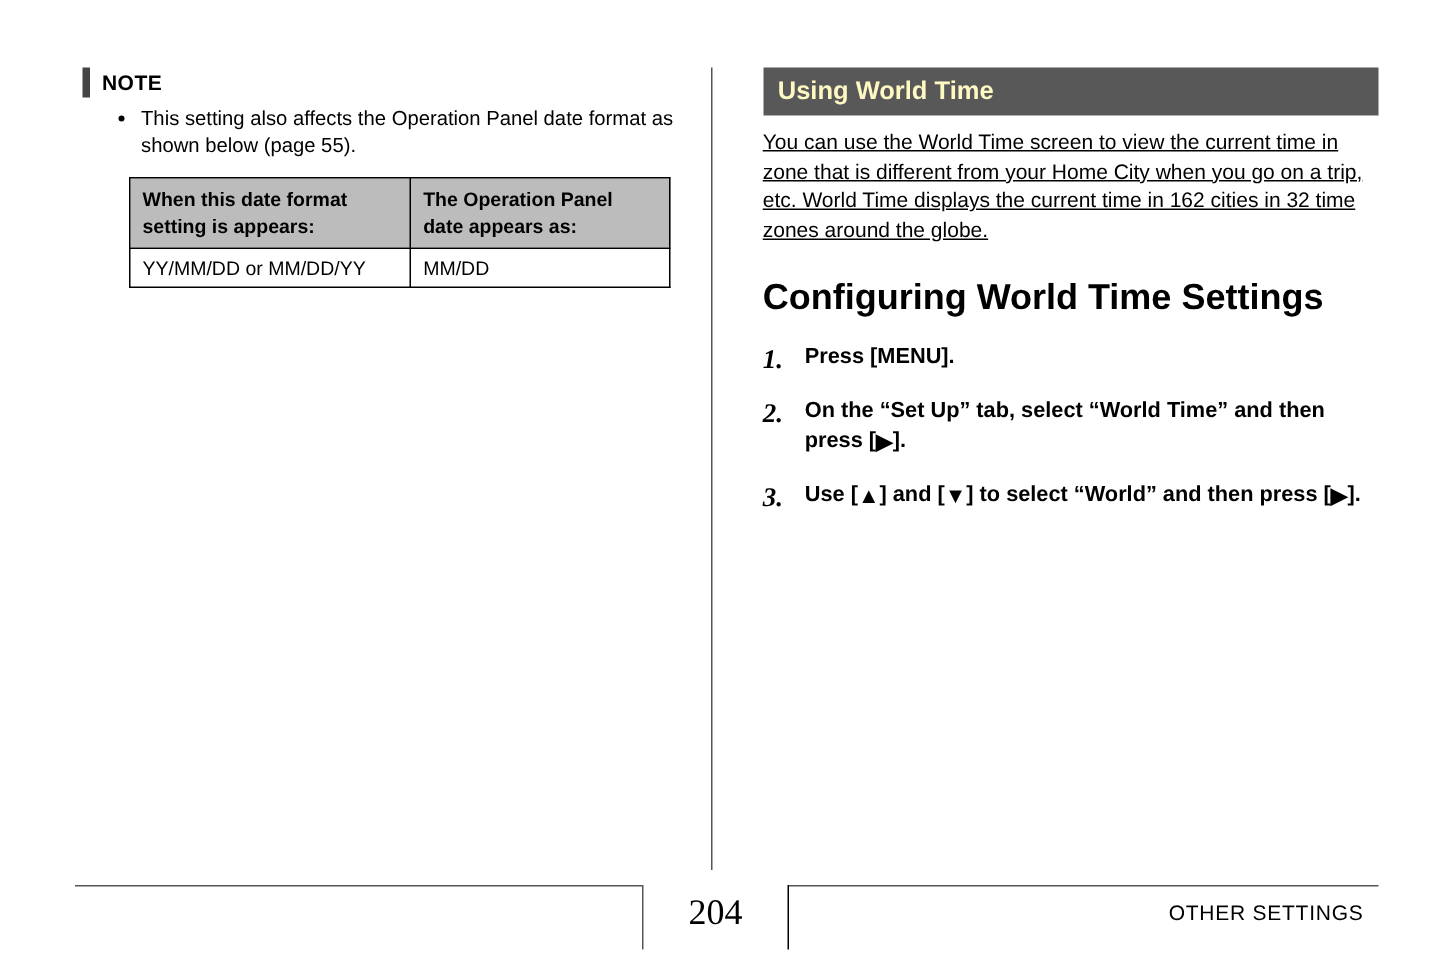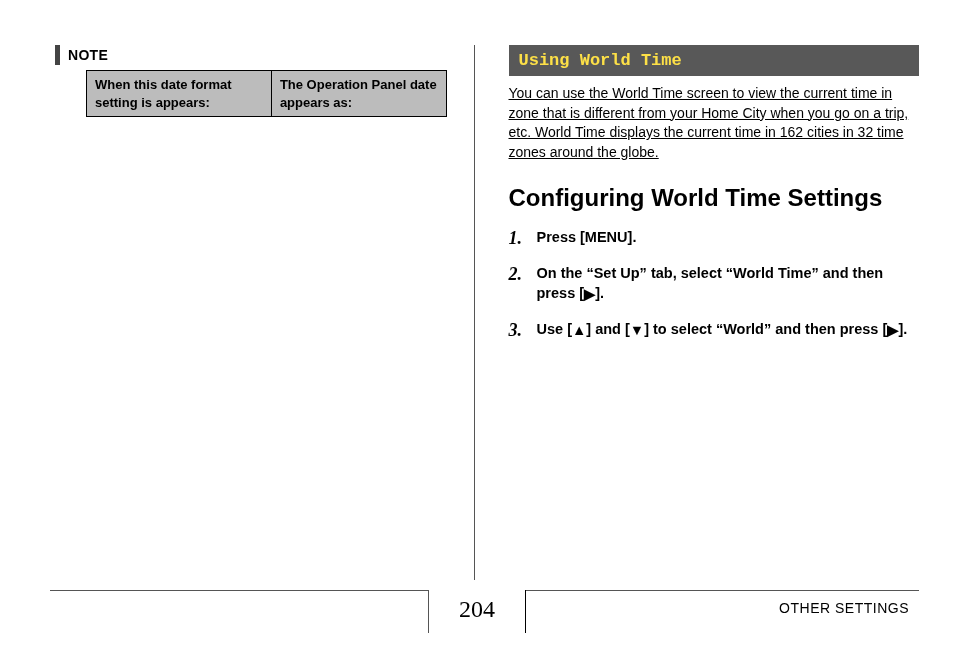--- a/index.html
+++ b/index.html
@@ -63,26 +63,25 @@
     vertical-align: top;
   }
   .dftable th {
     background: #bcbcbc;
     font-weight: bold;
     line-height: 1.35;
   }
   
   .section-bar {
     background: #585858;
-    color: #fde047;
+    color: #fef9c3;
     font-weight: bold;
     font-size: 17px;
     padding: 6px 4px 6px 10px;
     margin-bottom: 8px;
-    font-family: Liberation Mono, monospace;
   }
   .intro {
     font-size: 14px;
     line-height: 1.4;
     margin-bottom: 22px;
     text-decoration: underline;
   }
   .subheading {
     font-size: 24px;
     font-weight: bold;
@@ -146,28 +145,35 @@
 <div class="page">
   <div class="vline"></div>
 
   <div class="columns">
 
     <div class="col col-left">
       <div class="note-head">
         <div class="note-bar"></div>
         <div class="note-label">NOTE</div>
       </div>
+      <ul class="note-list">
+        <li>This setting also affects the Operation Panel date format as shown below (page 55).</li>
+      </ul>
       <table class="dftable">
         <thead>
           <tr>
             <th>When this date format setting is appears:</th>
             <th>The Operation Panel date appears as:</th>
           </tr>
         </thead>
         <tbody>
+          <tr>
+            <td>YY/MM/DD or MM/DD/YY</td>
+            <td>MM/DD</td>
+          </tr>
         </tbody>
       </table>
     </div>
 
     <div class="col col-right">
       <div class="section-bar">Using World Time</div>
       <p class="intro">You can use the World Time screen to view the current time in zone that is different from your Home City when you go on a trip, etc. World Time displays the current time in 162 cities in 32 time zones around the globe.</p>
       <h2 class="subheading">Configuring World Time Settings</h2>
       <ol class="steps">
         <li>

